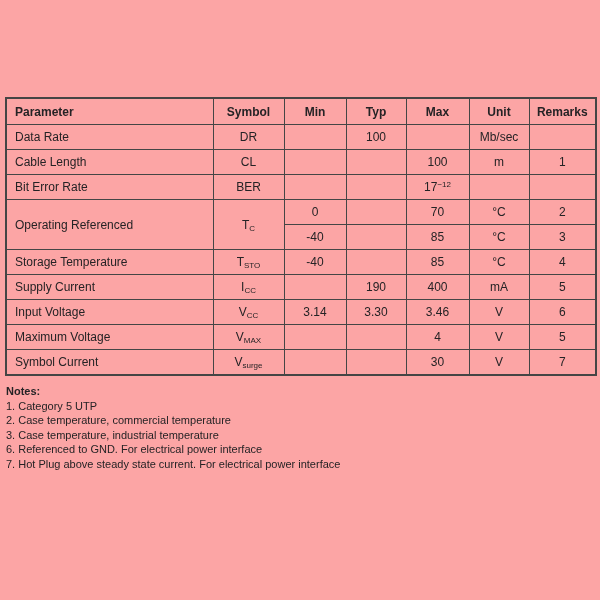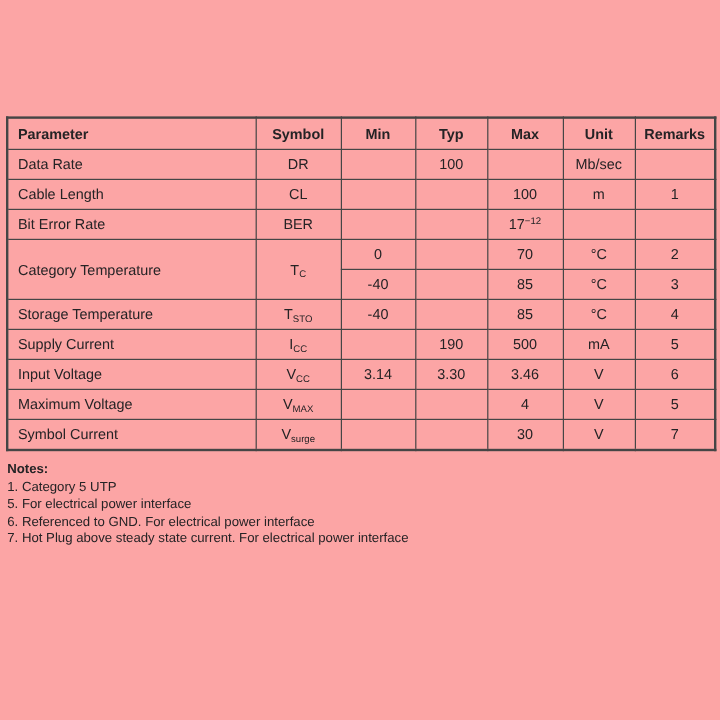--- a/index.html
+++ b/index.html
@@ -115,21 +115,21 @@
       <tr>
         <td class="l">Bit Error Rate</td>
         <td><span>BER</span><sub></sub></td>
         <td></td>
         <td></td>
         <td><span>17</span><sup>−12</sup></td>
         <td></td>
         <td></td>
       </tr>
       <tr>
-        <td class="l" rowspan="2">Category Temperature</td>
+        <td class="l" rowspan="2">Operating Referenced</td>
         <td rowspan="2"><span>T</span><sub>C</sub></td>
         <td>0</td>
         <td></td>
         <td>70</td>
         <td>°C</td>
         <td>2</td>
       </tr>
       <tr>
         <td>-40</td>
         <td></td>
@@ -144,21 +144,21 @@
         <td></td>
         <td>85</td>
         <td>°C</td>
         <td>4</td>
       </tr>
       <tr>
         <td class="l">Supply Current</td>
         <td><span>I</span><sub>CC</sub></td>
         <td></td>
         <td>190</td>
-        <td>500</td>
+        <td>400</td>
         <td>mA</td>
         <td>5</td>
       </tr>
       <tr>
         <td class="l">Input Voltage</td>
         <td><span>V</span><sub>CC</sub></td>
         <td>3.14</td>
         <td>3.30</td>
         <td>3.46</td>
         <td>V</td>
@@ -181,18 +181,19 @@
         <td>30</td>
         <td>V</td>
         <td>7</td>
       </tr>
     </tbody>
   </table>
 
   <div class="notes">
     <div class="notes-title">Notes:</div>
     <div>1. Category 5 UTP</div>
-    <div>5. For electrical power interface</div>
+    <div>2. Case temperature, commercial temperature</div>
+    <div>3. Case temperature, industrial temperature</div>
     <div>6. Referenced to GND. For electrical power interface</div>
     <div>7. Hot Plug above steady state current. For electrical power interface</div>
   </div>
 
 </div>
 
 </body></html>

